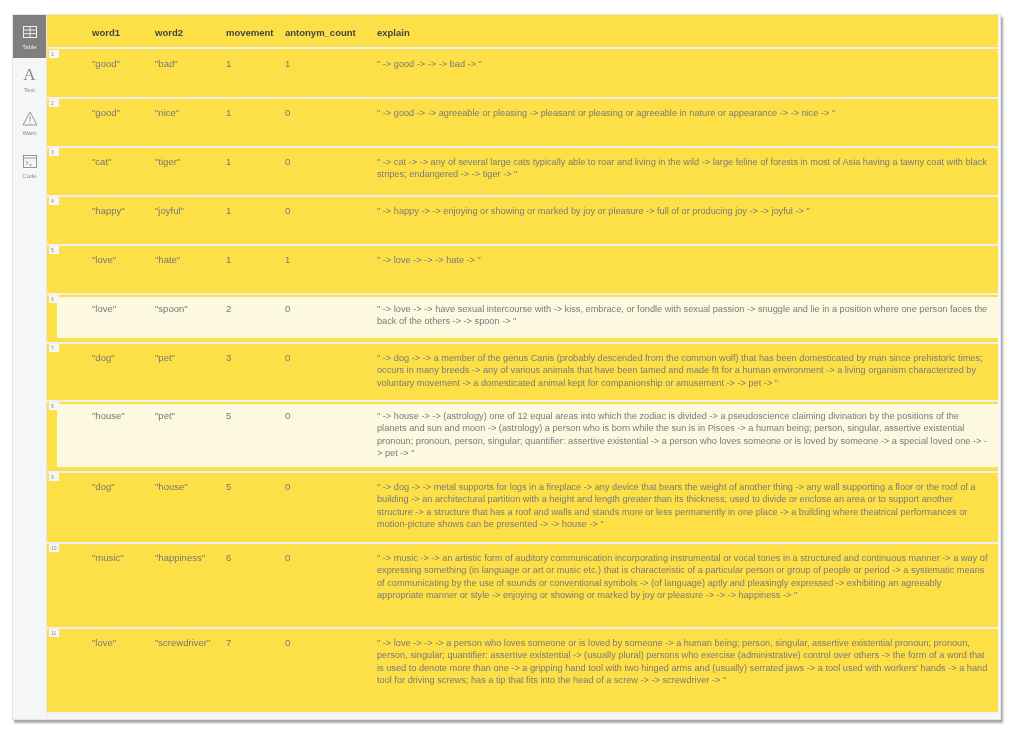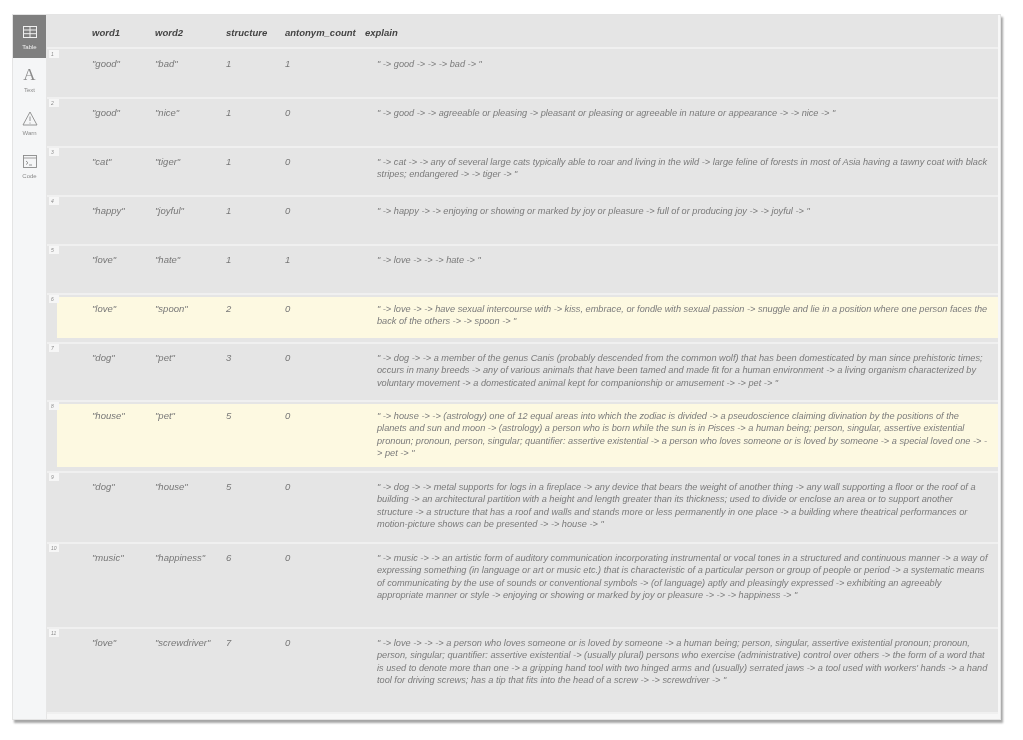--- a/index.html
+++ b/index.html
@@ -9,21 +9,21 @@
       background: #f7f7f7; border: 1px solid #e4e4e4;
       box-shadow: 2px 3px 2px rgba(0,0,0,0.35); }
     .sidebar { position: absolute; left: 0; top: 0; width: 33px; height: 100%;
       background: #f5f6f7; border-right: 1px solid #e6e6e6; }
     .side-item { width: 33px; height: 43px; display: flex; flex-direction: column;
       align-items: center; justify-content: center; color: #8a8a8a; cursor: pointer; }
     .side-item.active { background: #7f7f7f; color: #f0f0f0; }
     .side-item .ico { height: 18px; display: flex; align-items: center; justify-content: center; }
     .side-item .lbl { font-size: 6px; margin-top: 3px; }
     .side-item .glyph-a { font-family: "Liberation Serif", serif; font-size: 17px; line-height: 18px; }
-    .table-area { position: absolute; left: 34px; top: 0; right: 2px; bottom: 5px; background: #e5e5e5; font-style: italic; }
+    .table-area { position: absolute; left: 34px; top: 0; right: 2px; bottom: 5px; background: #fde047; }
     .hdr { position: absolute; left: 0; right: 0; top: 0; height: 32px;
       border-bottom: 2px solid #f0f0f0; font-size: 9.5px; font-weight: bold; color: #444; }
     .hdr span { position: absolute; top: 12px; }
     .row { position: absolute; left: 0; right: 0; border-bottom: 2px solid #f0f0f0; }
     .row .hl { position: absolute; left: 10px; right: 0; top: 4px; bottom: 4px; background: #fdf9e1; }
     .row .num { position: absolute; left: 2px; top: 2px; font-size: 5px; color: #8a8a8a;
       background: #f6f6f6; padding: 1px 2px; min-width: 6px; }
     .cell { position: absolute; top: 10px; font-size: 9.5px; color: #777; white-space: nowrap; }
     .explain { position: absolute; top: 10px; left: 330px; right: 8px; font-size: 9.2px; color: #7a7a7a;
       line-height: 12.3px; white-space: normal; }
@@ -69,23 +69,23 @@
           </svg>
       </span>
       <span class="lbl">Code</span>
     </div>
   </div>
 
   <div class="table-area">
     <div class="hdr">
       <span class="c1">word1</span>
       <span class="c2">word2</span>
-      <span class="c3">structure</span>
+      <span class="c3">movement</span>
       <span class="c4">antonym_count</span>
-      <span style="left:318px">explain</span>
+      <span style="left:330px">explain</span>
     </div>
     <div id="rows">
         <div class="row" style="top: 33px; height: 49px;">
           <span class="num">1</span>
           <span class="cell c1">"good"</span>
           <span class="cell c2">"bad"</span>
           <span class="cell c3">1</span>
           <span class="cell c4">1</span>
           <div class="explain">" -&gt; good -&gt; -&gt; -&gt; bad -&gt; "</div>
         </div>

